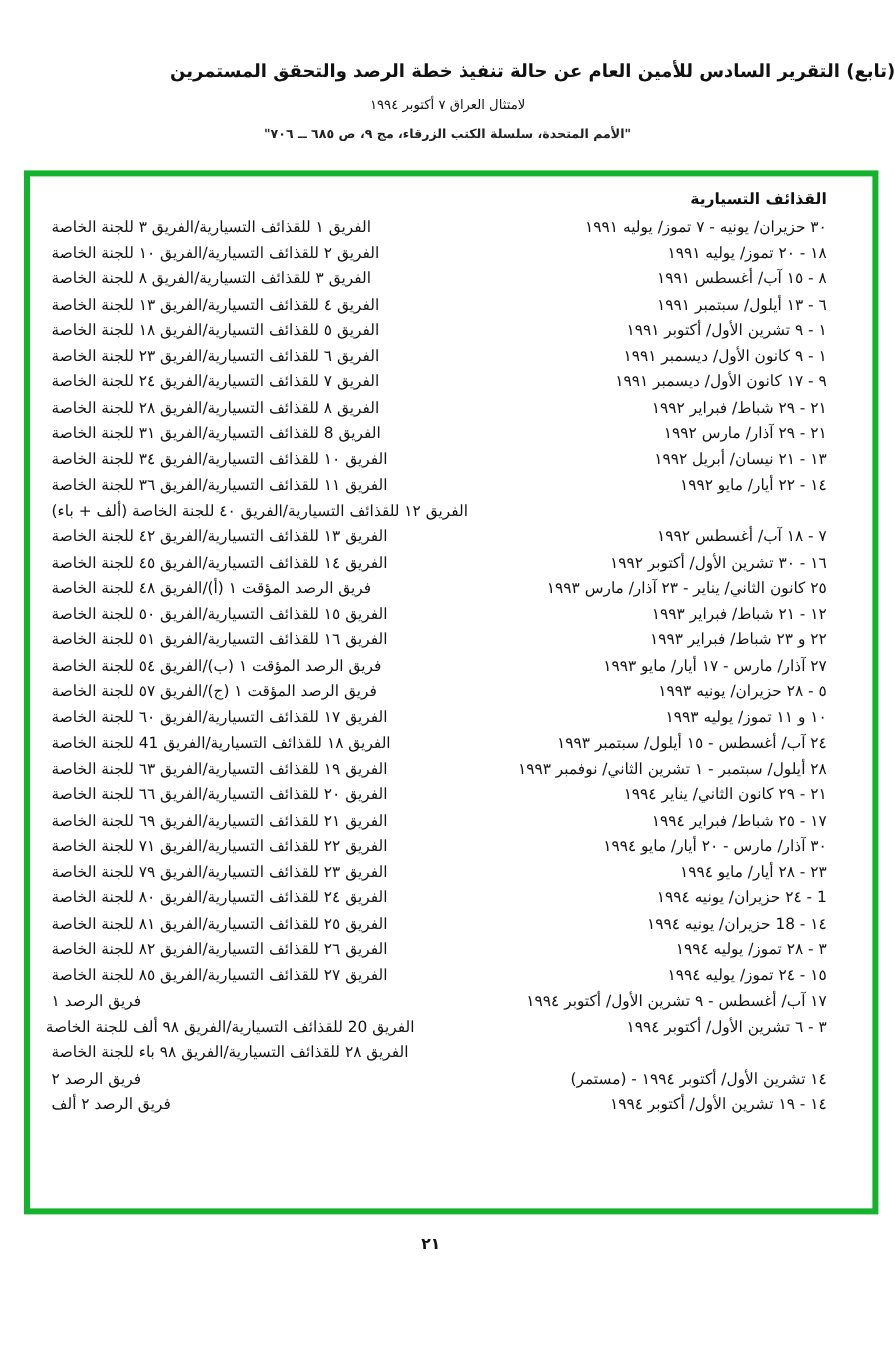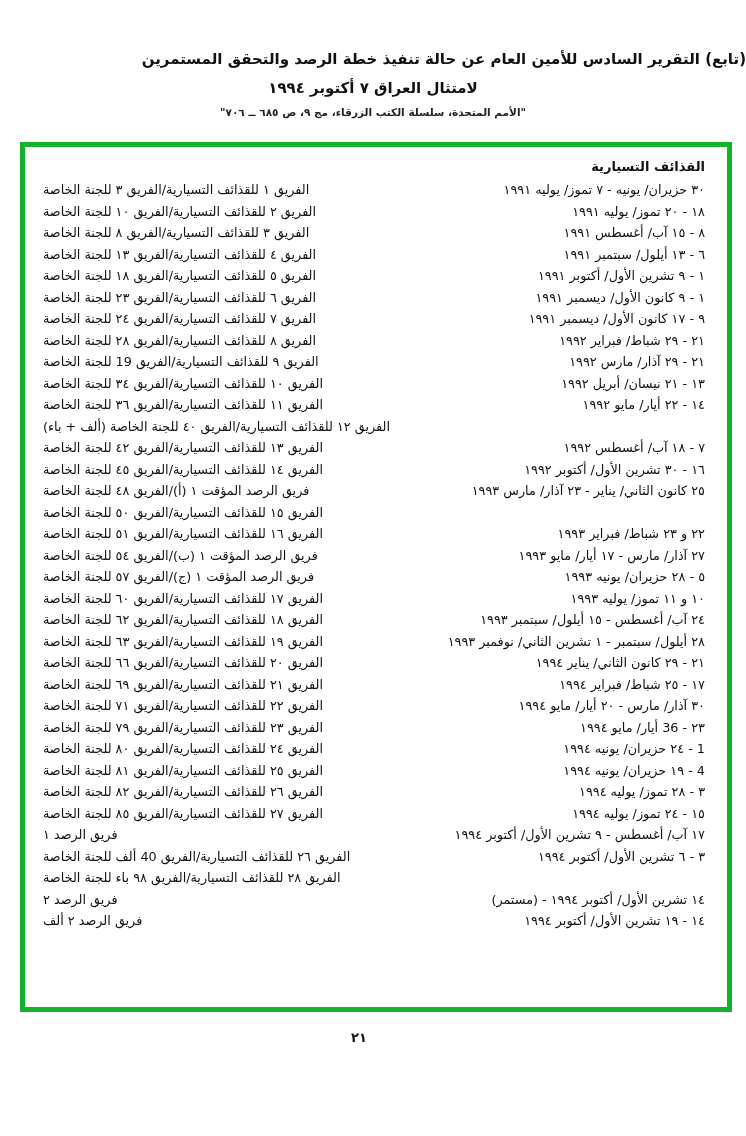--- a/index.html
+++ b/index.html
@@ -13,37 +13,37 @@
   }
   .header{
     direction:rtl;
     text-align:center;
     padding-top:48px;
   }
   .title-line1{
     font-size:15px;font-weight:700;line-height:22px;text-align:right;
   }
   .title-line2{
-    font-size:15px;font-weight:700;line-height:24px;
+    font-size:11px;font-weight:400;line-height:24px;
     margin-top:6px;
   }
   .citation{
     font-size:10.5px;font-weight:700;line-height:16px;
     margin-top:4px;
     color:#222222;
   }
   .green-box{
     position:absolute;
     left:20px; top:142px;
     width:712px; height:870px;
     box-sizing:border-box;
     border:5px solid #14b22d;
     background:#ffffff;
     direction:rtl;
-    padding:10px 22px 0 18px;
+    padding:10px 38px 0 18px;
   }
   .section-heading{
     font-size:13px;
     font-weight:700;
     line-height:20px;
     text-align:right;
     white-space:nowrap;
   }
   .rows{
     margin-top:2px;
@@ -125,21 +125,21 @@
     <div class="team-cell">الفريق ٧ للقذائف التسيارية/الفريق ٢٤ للجنة الخاصة</div>
   </div>
 
   <div class="row">
     <div class="date-cell">٢١ - ٢٩ شباط/ فبراير ١٩٩٢</div>
     <div class="team-cell">الفريق ٨ للقذائف التسيارية/الفريق ٢٨ للجنة الخاصة</div>
   </div>
 
   <div class="row">
     <div class="date-cell">٢١ - ٢٩ آذار/ مارس ١٩٩٢</div>
-    <div class="team-cell">الفريق ٩ للقذائف التسيارية/الفريق 19 للجنة الخاصة</div>
+    <div class="team-cell">الفريق 8 للقذائف التسيارية/الفريق ٣١ للجنة الخاصة</div>
   </div>
 
   <div class="row">
     <div class="date-cell">١٣ - ٢١ نيسان/ أبريل ١٩٩٢</div>
     <div class="team-cell">الفريق ١٠ للقذائف التسيارية/الفريق ٣٤ للجنة الخاصة</div>
   </div>
 
   <div class="row">
     <div class="date-cell">١٤ - ٢٢ أيار/ مايو ١٩٩٢</div>
     <div class="team-cell">الفريق ١١ للقذائف التسيارية/الفريق ٣٦ للجنة الخاصة</div>
@@ -158,20 +158,21 @@
     <div class="date-cell">١٦ - ٣٠ تشرين الأول/ أكتوبر ١٩٩٢</div>
     <div class="team-cell">الفريق ١٤ للقذائف التسيارية/الفريق ٤٥ للجنة الخاصة</div>
   </div>
 
   <div class="row">
     <div class="date-cell">٢٥ كانون الثاني/ يناير - ٢٣ آذار/ مارس ١٩٩٣</div>
     <div class="team-cell">فريق الرصد المؤقت ١ (أ)/الفريق ٤٨ للجنة الخاصة</div>
   </div>
 
   <div class="row">
+    <div class="date-cell">١٢ - ٢١ شباط/ فبراير ١٩٩٣</div>
     <div class="team-cell">الفريق ١٥ للقذائف التسيارية/الفريق ٥٠ للجنة الخاصة</div>
   </div>
 
   <div class="row">
     <div class="date-cell">٢٢ و ٢٣ شباط/ فبراير ١٩٩٣</div>
     <div class="team-cell">الفريق ١٦ للقذائف التسيارية/الفريق ٥١ للجنة الخاصة</div>
   </div>
 
   <div class="row">
     <div class="date-cell">٢٧ آذار/ مارس - ١٧ أيار/ مايو ١٩٩٣</div>
@@ -183,21 +184,21 @@
     <div class="team-cell">فريق الرصد المؤقت ١ (ج)/الفريق ٥٧ للجنة الخاصة</div>
   </div>
 
   <div class="row">
     <div class="date-cell">١٠ و ١١ تموز/ يوليه ١٩٩٣</div>
     <div class="team-cell">الفريق ١٧ للقذائف التسيارية/الفريق ٦٠ للجنة الخاصة</div>
   </div>
 
   <div class="row">
     <div class="date-cell">٢٤ آب/ أغسطس - ١٥ أيلول/ سبتمبر ١٩٩٣</div>
-    <div class="team-cell">الفريق ١٨ للقذائف التسيارية/الفريق ٦٢ للجنة الخاصة</div>
+    <div class="team-cell">الفريق ١٨ للقذائف التسيارية/الفريق 41 للجنة الخاصة</div>
   </div>
 
   <div class="row">
     <div class="date-cell">٢٨ أيلول/ سبتمبر - ١ تشرين الثاني/ نوفمبر ١٩٩٣</div>
     <div class="team-cell">الفريق ١٩ للقذائف التسيارية/الفريق ٦٣ للجنة الخاصة</div>
   </div>
 
   <div class="row">
     <div class="date-cell">٢١ - ٢٩ كانون الثاني/ يناير ١٩٩٤</div>
     <div class="team-cell">الفريق ٢٠ للقذائف التسيارية/الفريق ٦٦ للجنة الخاصة</div>
@@ -207,52 +208,52 @@
     <div class="date-cell">١٧ - ٢٥ شباط/ فبراير ١٩٩٤</div>
     <div class="team-cell">الفريق ٢١ للقذائف التسيارية/الفريق ٦٩ للجنة الخاصة</div>
   </div>
 
   <div class="row">
     <div class="date-cell">٣٠ آذار/ مارس - ٢٠ أيار/ مايو ١٩٩٤</div>
     <div class="team-cell">الفريق ٢٢ للقذائف التسيارية/الفريق ٧١ للجنة الخاصة</div>
   </div>
 
   <div class="row">
-    <div class="date-cell">٢٣ - 36 أيار/ مايو ١٩٩٤</div>
+    <div class="date-cell">٢٣ - ٢٨ أيار/ مايو ١٩٩٤</div>
     <div class="team-cell">الفريق ٢٣ للقذائف التسيارية/الفريق ٧٩ للجنة الخاصة</div>
   </div>
 
   <div class="row">
     <div class="date-cell">1 - ٢٤ حزيران/ يونيه ١٩٩٤</div>
     <div class="team-cell">الفريق ٢٤ للقذائف التسيارية/الفريق ٨٠ للجنة الخاصة</div>
   </div>
 
   <div class="row">
-    <div class="date-cell">4 - ١٩ حزيران/ يونيه ١٩٩٤</div>
+    <div class="date-cell">١٤ - 18 حزيران/ يونيه ١٩٩٤</div>
     <div class="team-cell">الفريق ٢٥ للقذائف التسيارية/الفريق ٨١ للجنة الخاصة</div>
   </div>
 
   <div class="row">
     <div class="date-cell">٣ - ٢٨ تموز/ يوليه ١٩٩٤</div>
     <div class="team-cell">الفريق ٢٦ للقذائف التسيارية/الفريق ٨٢ للجنة الخاصة</div>
   </div>
 
   <div class="row">
     <div class="date-cell">١٥ - ٢٤ تموز/ يوليه ١٩٩٤</div>
     <div class="team-cell">الفريق ٢٧ للقذائف التسيارية/الفريق ٨٥ للجنة الخاصة</div>
   </div>
 
   <div class="row">
     <div class="date-cell">١٧ آب/ أغسطس - ٩ تشرين الأول/ أكتوبر ١٩٩٤</div>
     <div class="team-cell">فريق الرصد ١</div>
   </div>
 
   <div class="row">
     <div class="date-cell">٣ - ٦ تشرين الأول/ أكتوبر ١٩٩٤</div>
-    <div class="team-cell">الفريق ٢٦ للقذائف التسيارية/الفريق 40 ألف للجنة الخاصة</div>
+    <div class="team-cell">الفريق 20 للقذائف التسيارية/الفريق ٩٨ ألف للجنة الخاصة</div>
   </div>
 
   <div class="row">
     <div class="team-cell">الفريق ٢٨ للقذائف التسيارية/الفريق ٩٨ باء للجنة الخاصة</div>
   </div>
 
   <div class="row">
     <div class="date-cell">١٤ تشرين الأول/ أكتوبر ١٩٩٤ - (مستمر)</div>
     <div class="team-cell">فريق الرصد ٢</div>
   </div>

